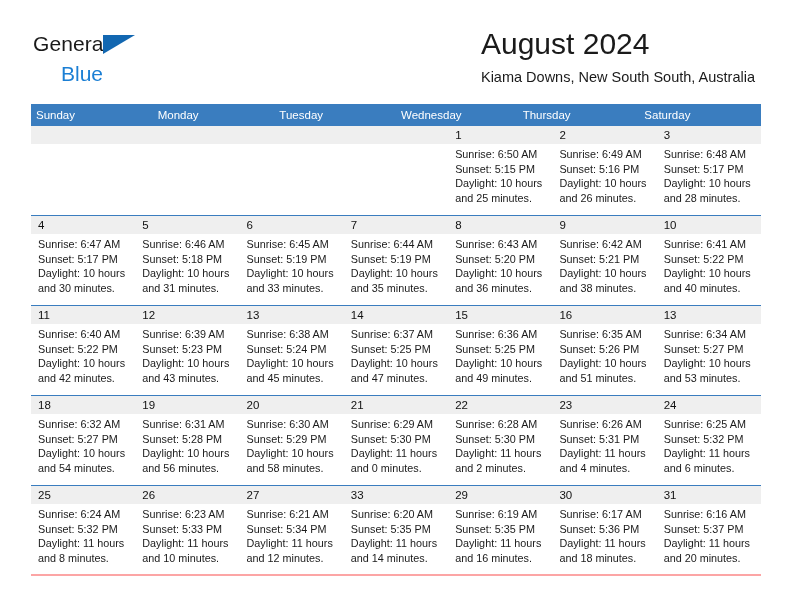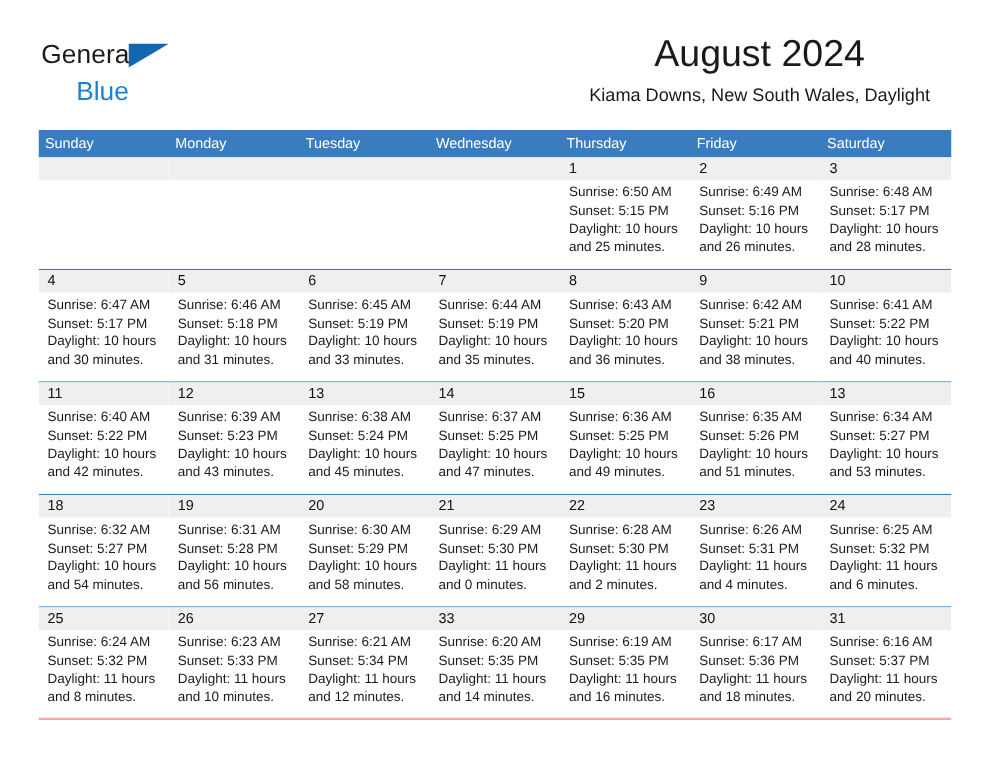--- a/index.html
+++ b/index.html
@@ -59,23 +59,23 @@
     position: absolute;
     left: 28px;
     top: 30px;
     font-size: 21px;
     color: #1b7fd4;
     line-height: 24px;
   }
 
   .title-block {
     position: absolute;
-    right: 48px;
+    right: 37px;
     top: 26px;
-    text-align: center;
+    text-align: left;
   }
   .cal-title {
     font-size: 30px;
     color: #1a1a1a;
     line-height: 36px;
     white-space: nowrap;
   }
   .cal-subtitle {
     margin-top: 6px;
     font-size: 14.5px;
@@ -152,32 +152,31 @@
 
   <div class="header">
     <div class="brand">
       <span class="brand-general">General</span>
       <span class="brand-triangle"></span>
       <span class="brand-blue">Blue</span>
     </div>
 
     <div class="title-block">
       <div class="cal-title">August 2024</div>
-      <div class="cal-subtitle">Kiama Downs, New South Wales, Daylight</div>
+      <div class="cal-subtitle">Kiama Downs, New South South, Australia</div>
     </div>
   </div>
 
   <div class="calendar">
     <div class="dow-row" id="dow-row">
         <div class="dow-cell">Sunday</div>
         <div class="dow-cell">Monday</div>
         <div class="dow-cell">Tuesday</div>
         <div class="dow-cell">Wednesday</div>
         <div class="dow-cell">Thursday</div>
-        <div class="dow-cell">Friday</div>
         <div class="dow-cell">Saturday</div>
       </div>
     <div id="weeks-container">
         <div class="week-row">
           <div class="day-cell empty">
             <div class="day-number"></div>
           </div>
           <div class="day-cell empty">
             <div class="day-number"></div>
           </div>

